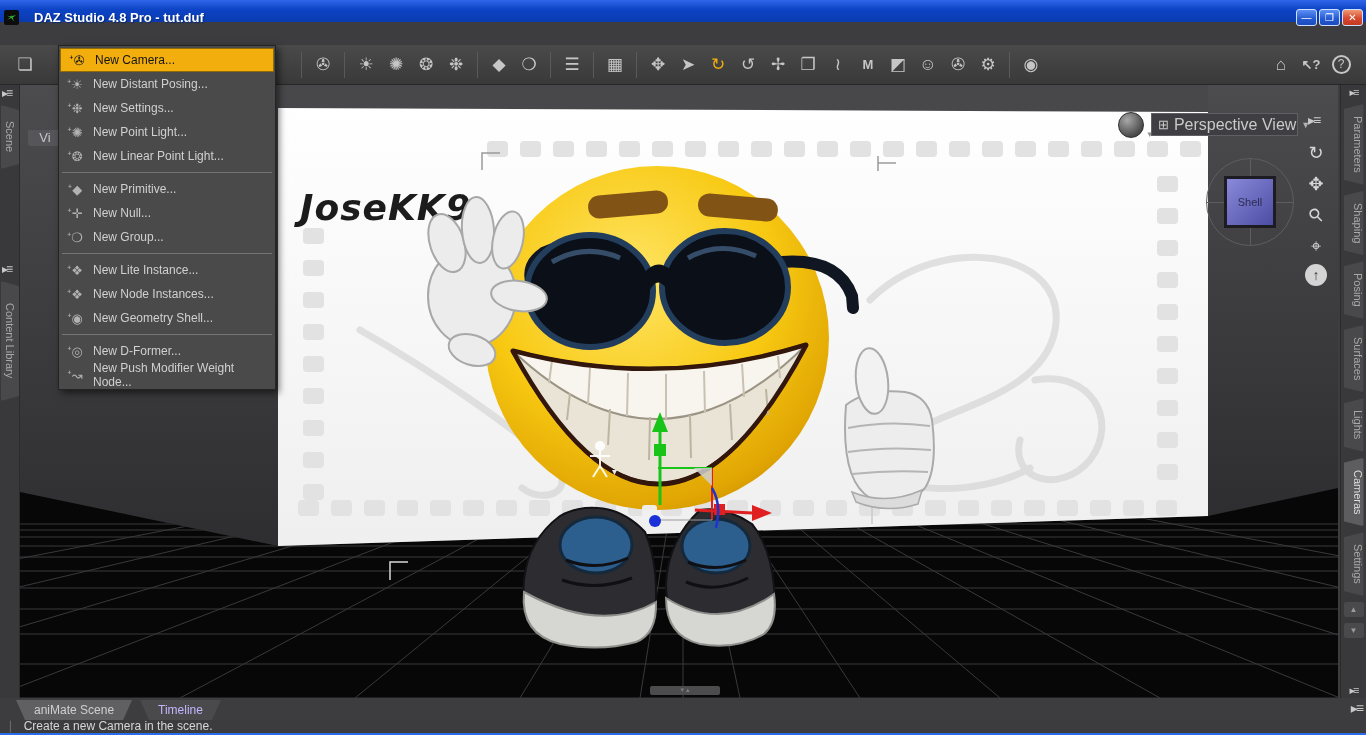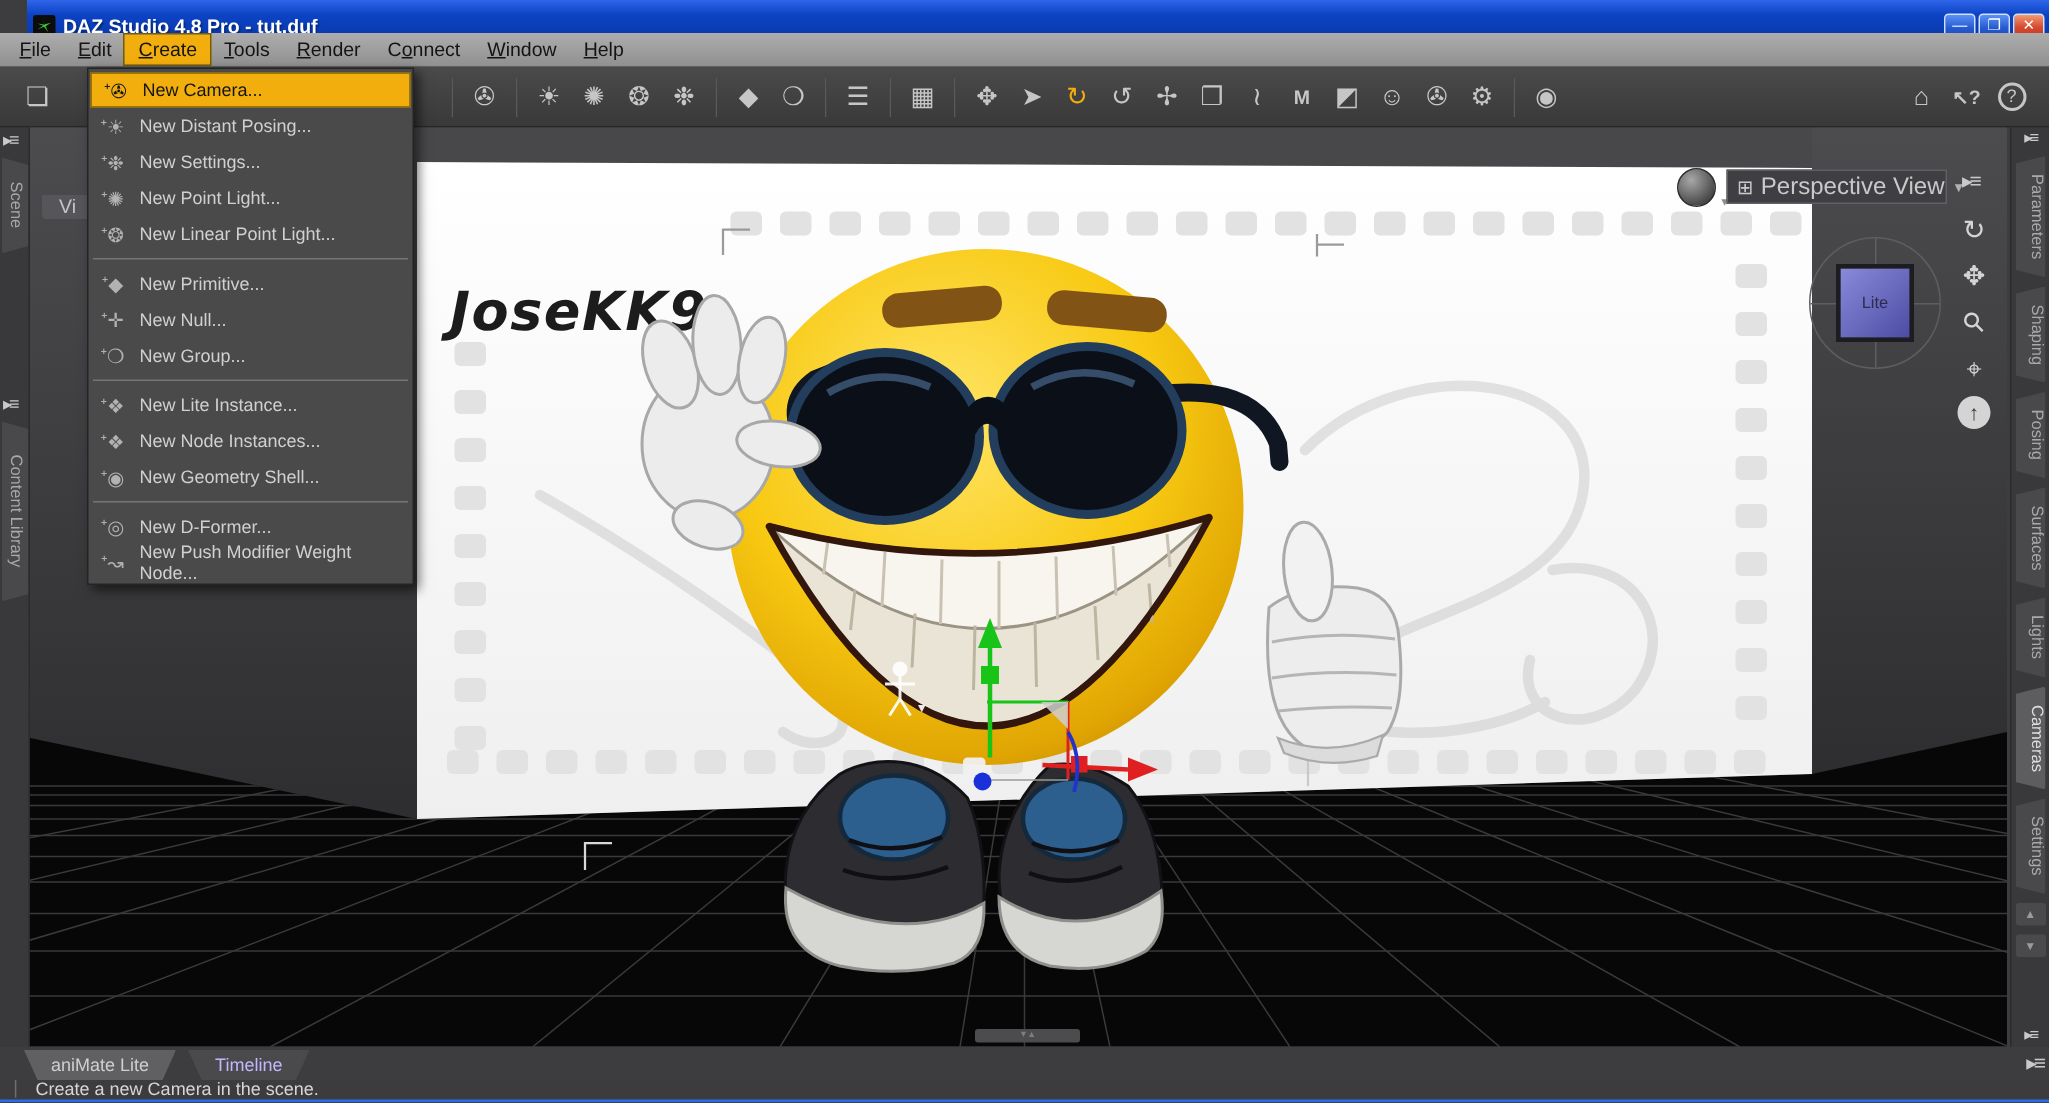--- a/index.html
+++ b/index.html
@@ -1,22 +1,22 @@
 <!DOCTYPE html>
 <html><head>
 <meta charset="utf-8">
 <style>
   * { margin:0; padding:0; box-sizing:border-box; }
   html,body { width:1366px; height:735px; overflow:hidden; background:#222; }
   #app { position:relative; width:1366px; height:735px; font-family:"Liberation Sans",sans-serif; background:#3d3d3f; user-select:none; }
 
   
-  .titlebar { position:absolute; left:18px; top:0; right:0; height:22px;
+  .titlebar { position:absolute; left:0; top:0; right:0; height:22px;
     background:linear-gradient(#2f66ea,#0c43c4 45%,#0a3ab0);
-    display:flex; align-items:center; padding:12px 3px 0 4px; gap:5px; }
+    display:flex; align-items:center; padding:12px 3px 0 4px; gap:15px; }
   .tb-logo { width:15px; height:15px; background:#0c0c0c; border-radius:2px; position:relative; }
   .tb-logo::after { content:""; position:absolute; left:3px; top:3px; width:9px; height:9px;
     background:#37c837; clip-path:polygon(0 35%,55% 45%,35% 0,55% 40%,100% 30%,60% 55%,80% 100%,48% 60%,0 80%,42% 52%); }
   .tb-title { color:#fff; font-weight:bold; font-size:13px; text-shadow:1px 1px 1px #052a7a; flex:1; }
   .win-btn { width:21px; height:17px; border-radius:3px; border:1px solid #cfe0ff; margin-left:2px;
     background:linear-gradient(#5c90f5,#2459cf 60%,#1b4cbf); color:#fff; font-size:10px; line-height:15px; text-align:center; }
   .win-btn.close { background:linear-gradient(#f09a72,#d6492f 55%,#c23a22); }
 
   
   .menubar { position:absolute; left:0; top:22px; right:0; height:23px;
@@ -113,32 +113,20 @@
   <div class="titlebar">
     <div class="tb-logo"></div>
     <div class="tb-title">DAZ Studio 4.8 Pro - tut.duf</div>
     <div id="win-btns" style="display:flex;">
         <div class="win-btn">—</div>
         <div class="win-btn">❐</div>
         <div class="win-btn close">✕</div>
       </div>
   </div>
 
-  <div class="menubar">
-    <div id="menubar-items" style="display:flex;">
-        <div class="mb-item"><u>F</u>ile</div>
-        <div class="mb-item"><u>E</u>dit</div>
-        <div class="mb-item active"><u>C</u>reate</div>
-        <div class="mb-item"><u>T</u>ools</div>
-        <div class="mb-item"><u>R</u>ender</div>
-        <div class="mb-item">C<u>o</u>nnect</div>
-        <div class="mb-item"><u>W</u>indow</div>
-        <div class="mb-item"><u>H</u>elp</div>
-      </div>
-  </div>
 
   <div class="toolbar" id="toolbar">
       <div class="tb-icon">
         <span>❏</span>
       </div>
       <div class="tb-gap"></div>
       <div class="tb-sep"></div>
       <div class="tb-icon">
         <span>✇</span>
       </div>
@@ -465,21 +453,21 @@
 
     <div class="vp-tab">Vi</div>
     <div class="sphere-btn"></div>
     <div class="view-select">
       <span class="vs-grid">⊞</span>
       <span class="vs-label">Perspective View</span>
       <span class="vs-arrow">▼</span>
     </div>
     <div class="pane-icon vp-paneicon">▸≡</div>
     <div class="navcube">
-      <div class="navcube-face">Lite</div>
+      <div class="navcube-face">Shell</div>
     </div>
     <div id="vp-controls">
         <div class="vp-ctl">↻</div>
         <div class="vp-ctl">✥</div>
         <div class="vp-ctl rot">⚲</div>
         <div class="vp-ctl">⌖</div>
         <div class="vp-ctl reset">↑</div>
       </div>
     <div class="vp-handle">▾ ▴</div>
   </div>
@@ -558,21 +546,21 @@
         <span class="mi-label">New D-Former...</span>
       </div>
       <div class="menu-item">
         <span class="mi-icon">⁺↝</span>
         <span class="mi-label">New Push Modifier Weight Node...</span>
       </div>
     </div>
 
   <div id="bottom">
     <div id="bottom-tabs">
-        <div class="btab active">aniMate Lite</div>
+        <div class="btab active">aniMate Scene</div>
         <div class="btab">Timeline</div>
       </div>
     <div class="pane-icon bottom-paneicon">▸≡</div>
     <div id="statusbar">
       <span class="grip">▏</span>
       <span>Create a new Camera in the scene.</span>
     </div>
   </div>
 
 </div>

